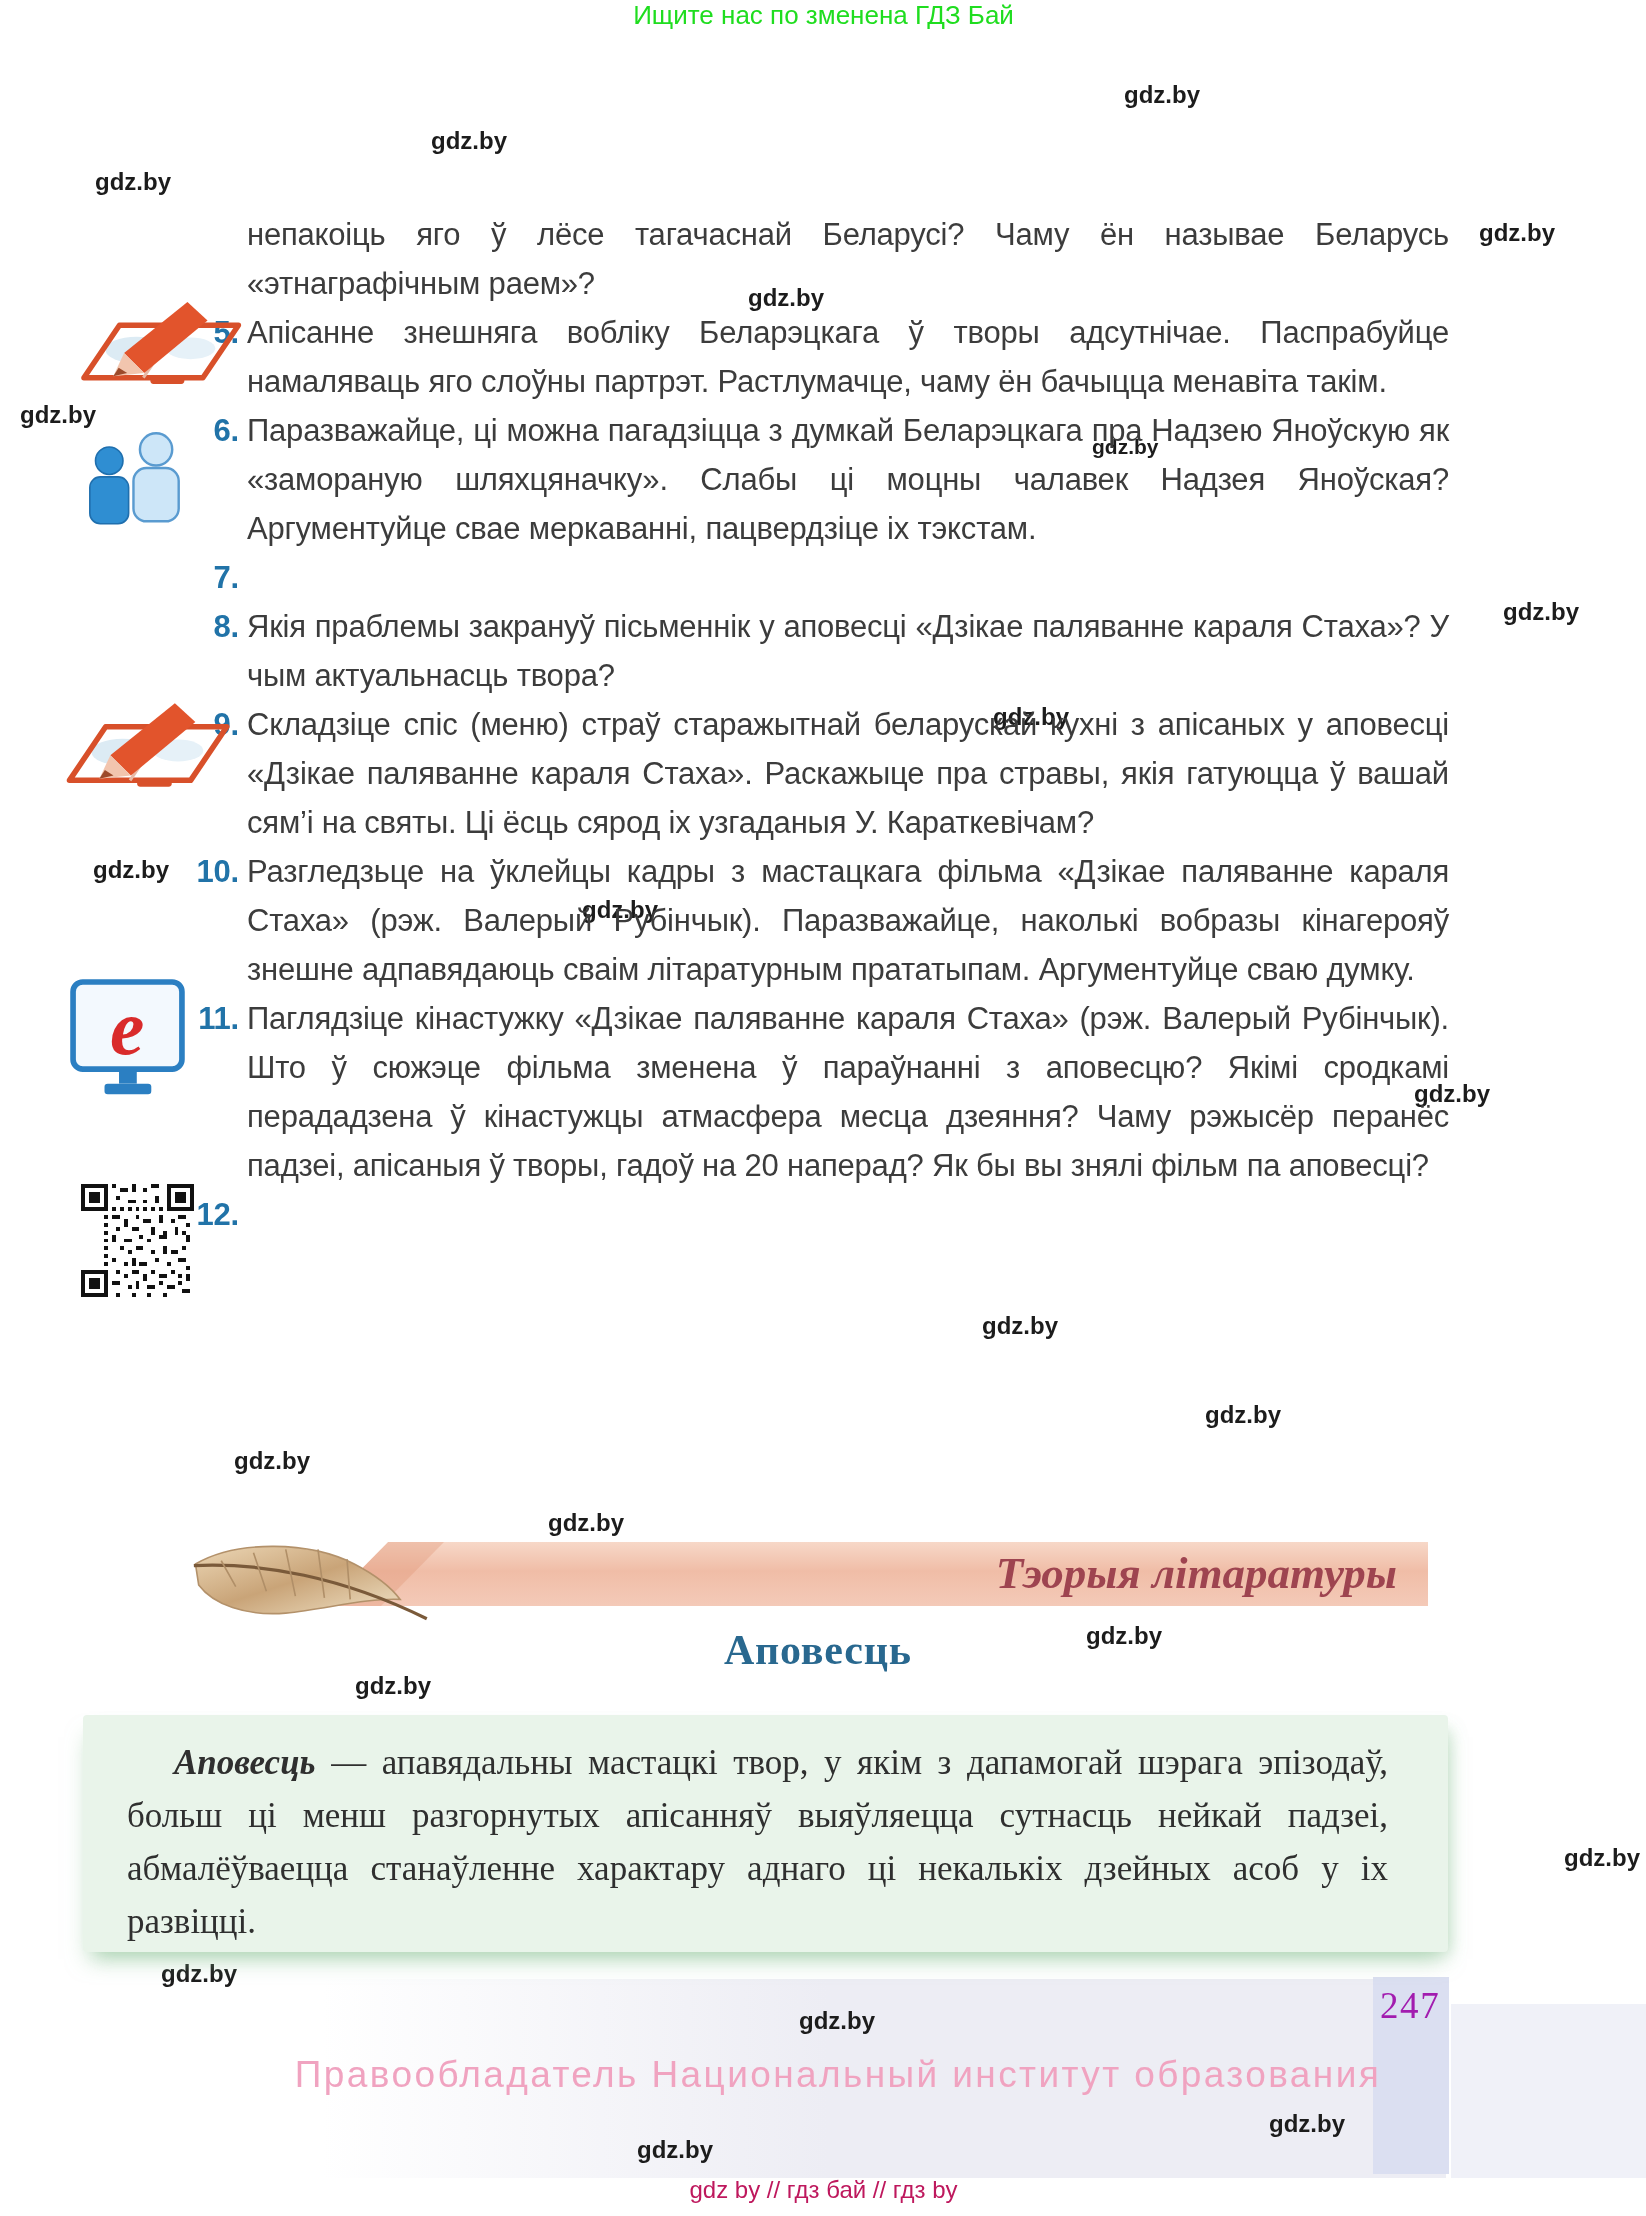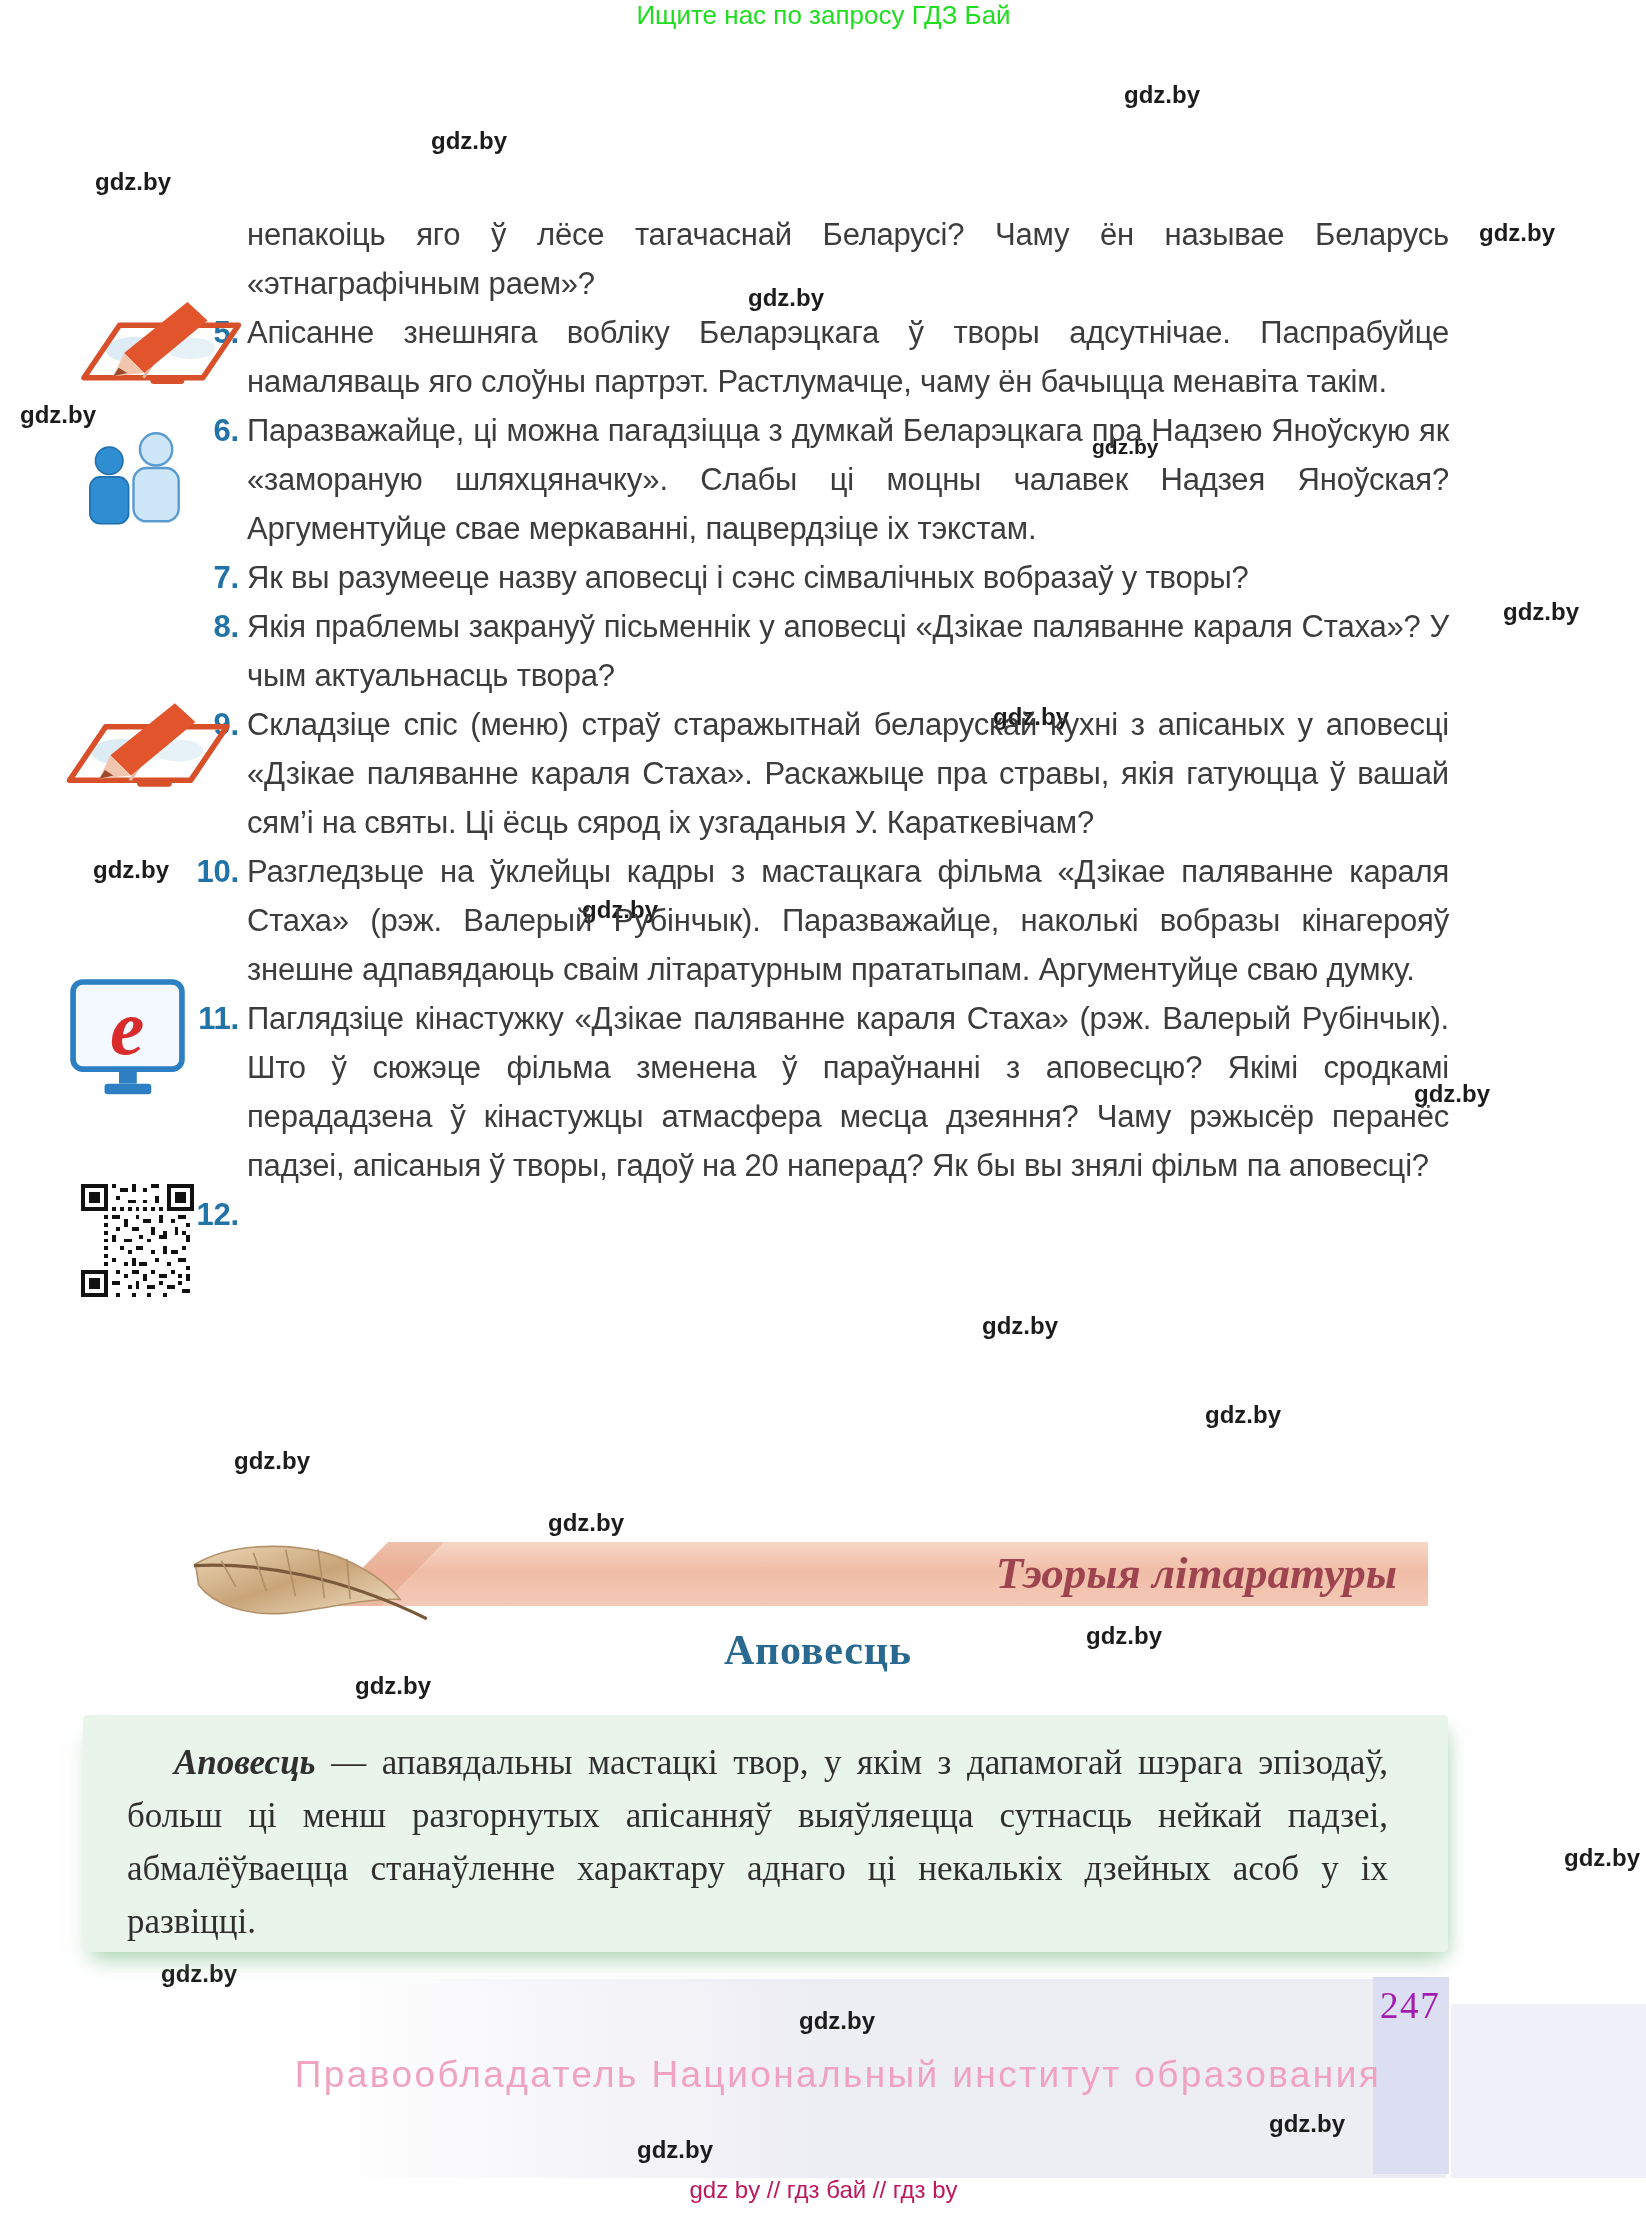--- a/index.html
+++ b/index.html
@@ -62,21 +62,21 @@
 </style>
 </head>
 <body>
 
 <div class="page">
 
   <div class="bg-bottom-wide"></div>
   <div class="bg-strip"></div>
   <div class="bg-right"></div>
 
-  <div class="promo-top">Ищите нас по запросу ГДЗ Бай</div>
+  <div class="promo-top">Ищите нас по зменена ГДЗ Бай</div>
 
   <span class="wm" style="left:1124px;top:81px">gdz.by</span>
   <span class="wm" style="left:431px;top:127px">gdz.by</span>
   <span class="wm" style="left:95px;top:168px">gdz.by</span>
   <span class="wm" style="left:1479px;top:219px">gdz.by</span>
   <span class="wm" style="left:748px;top:284px">gdz.by</span>
   <span class="wm" style="left:20px;top:401px">gdz.by</span>
   <span class="wm" style="left:1092px;top:435px;font-size:21px">gdz.by</span>
   <span class="wm" style="left:1503px;top:598px">gdz.by</span>
   <span class="wm" style="left:993px;top:703px">gdz.by</span>
@@ -127,21 +127,20 @@
           <circle cx="30" cy="38" r="17" fill="#2f8ed2" stroke="#1f6fae" stroke-width="2"></circle>
           <rect x="6" y="58" width="48" height="58" rx="13" fill="#2f8ed2" stroke="#1f6fae" stroke-width="2"></rect>
         </svg>
         <span>6.</span>
       </div>
       <div class="txt">Паразважайце, ці можна пагадзіцца з думкай Беларэцкага пра Надзею Яноўскую як «замораную шляхцяначку». Слабы ці моцны чалавек Надзея Яноўская? Аргументуйце свае меркаванні, пацвердзіце іх тэкстам.</div>
     </div>
 
     <div class="item">
       <div class="num-cell"><span>7.</span></div>
-      <div class="txt">Як вы разумееце назву аповесці і сэнс сімвалічных вобразаў у творы?</div>
     </div>
 
     <div class="item">
       <div class="num-cell"><span>8.</span></div>
       <div class="txt">Якія праблемы закрануў пісьменнік у аповесці «Дзікае паляванне караля Стаха»? У чым актуальнасць твора?</div>
     </div>
 
     <div class="item">
       <div class="num-cell">
         <svg class="margin-icon icon-writing-9" viewBox="0 0 230 110">

